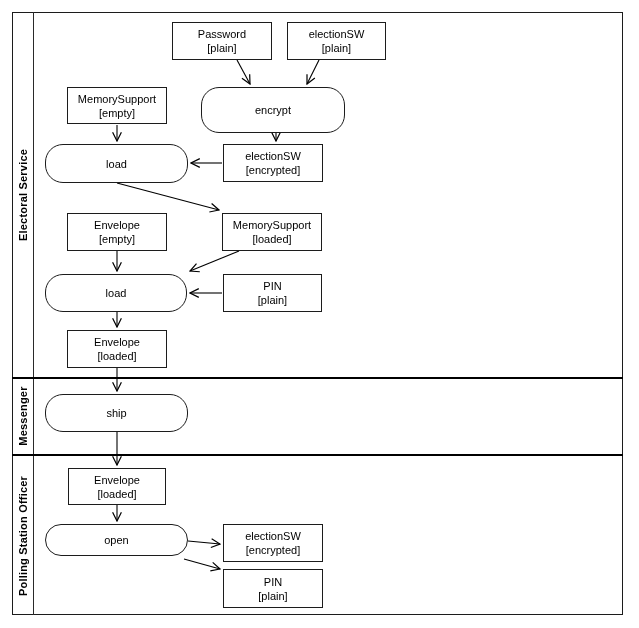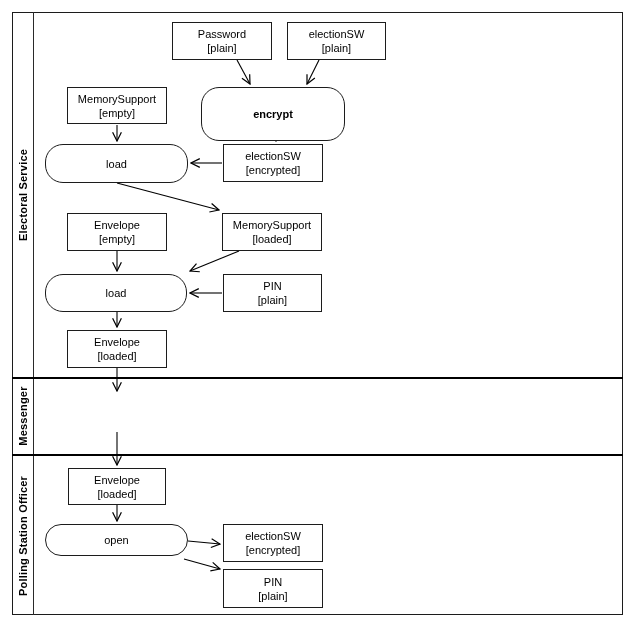--- a/index.html
+++ b/index.html
@@ -72,21 +72,21 @@
   <div class="node obj" style="left:172px;top:22px;width:100px;height:38px;">
     <div>Password</div>
     <div>[plain]</div>
   </div>
 
   <div class="node obj" style="left:287px;top:22px;width:99px;height:38px;">
     <div>electionSW</div>
     <div>[plain]</div>
   </div>
 
-  <div class="node action" style="left:201px;top:87px;width:144px;height:54px;font-weight:bold;">
+  <div class="node action" style="left:201px;top:87px;width:144px;height:46px;">
     <div>encrypt</div>
   </div>
 
   <div class="node obj" style="left:67px;top:87px;width:100px;height:37px;">
     <div>MemorySupport</div>
     <div>[empty]</div>
   </div>
 
   <div class="node action" style="left:45px;top:144px;width:143px;height:39px;">
     <div>load</div>
@@ -114,20 +114,23 @@
   <div class="node obj" style="left:223px;top:274px;width:99px;height:38px;">
     <div>PIN</div>
     <div>[plain]</div>
   </div>
 
   <div class="node obj" style="left:67px;top:330px;width:100px;height:38px;">
     <div>Envelope</div>
     <div>[loaded]</div>
   </div>
 
+  <div class="node action" style="left:45px;top:394px;width:143px;height:38px;">
+    <div>ship</div>
+  </div>
 
   <div class="node obj" style="left:68px;top:468px;width:98px;height:37px;">
     <div>Envelope</div>
     <div>[loaded]</div>
   </div>
 
   <div class="node action" style="left:45px;top:524px;width:143px;height:32px;">
     <div>open</div>
   </div>
 

